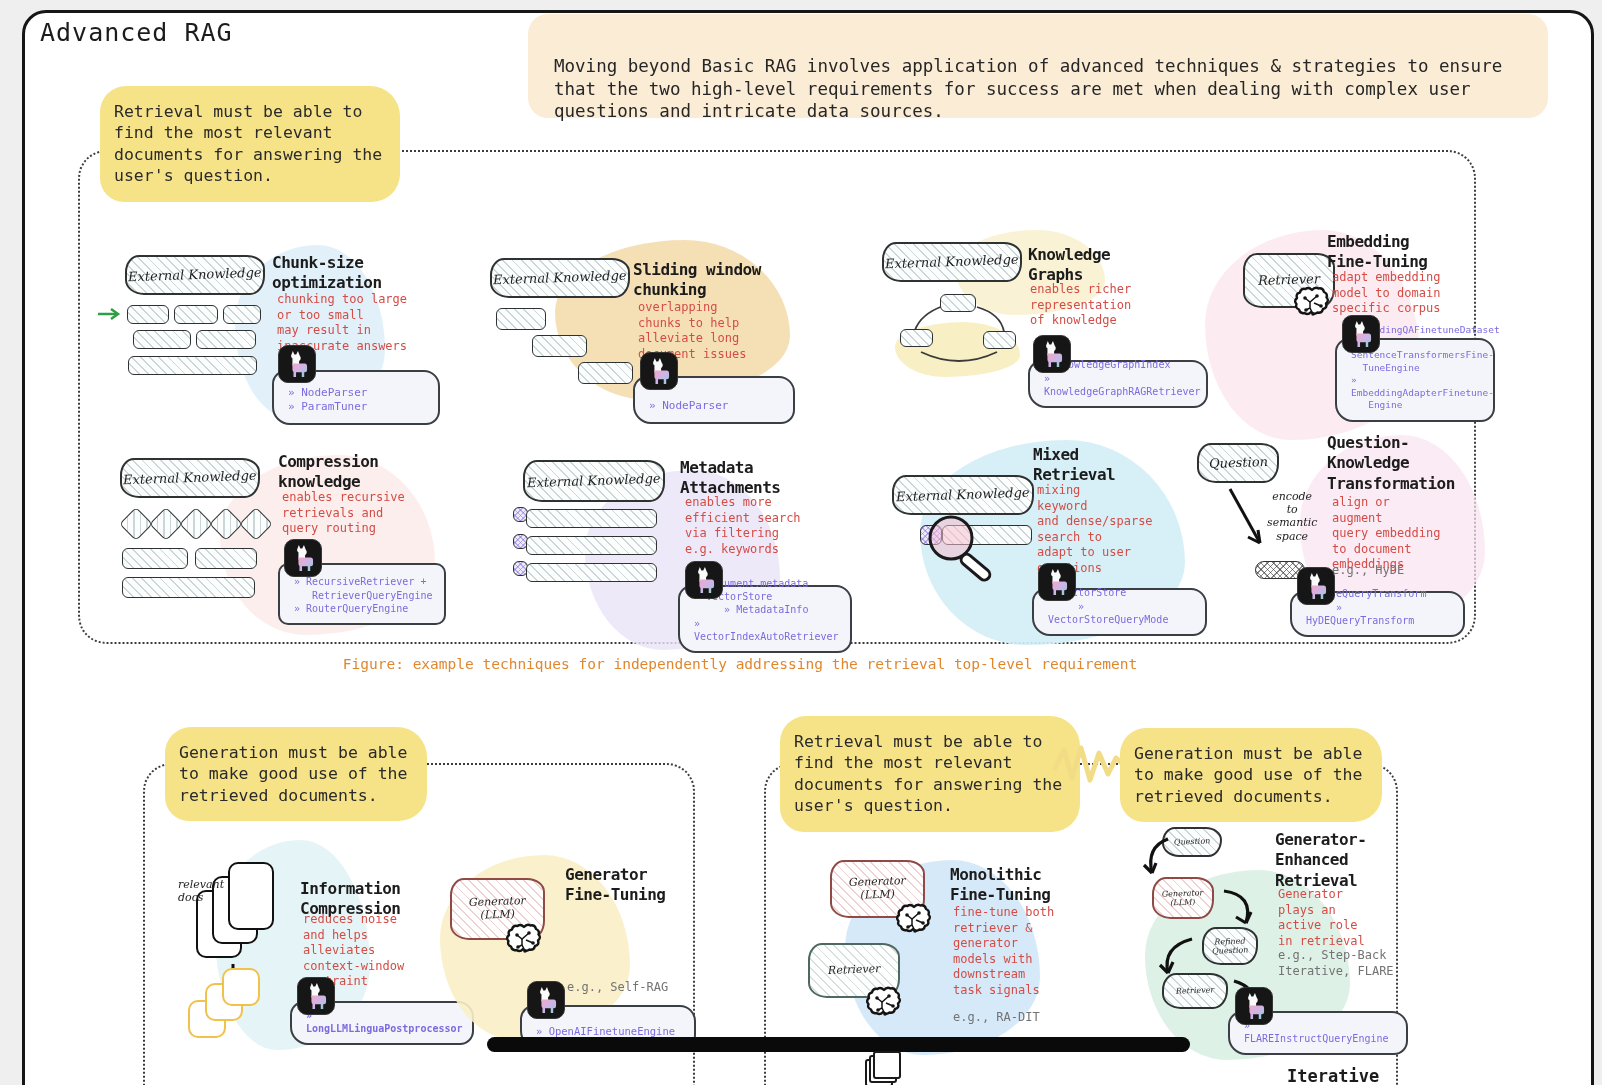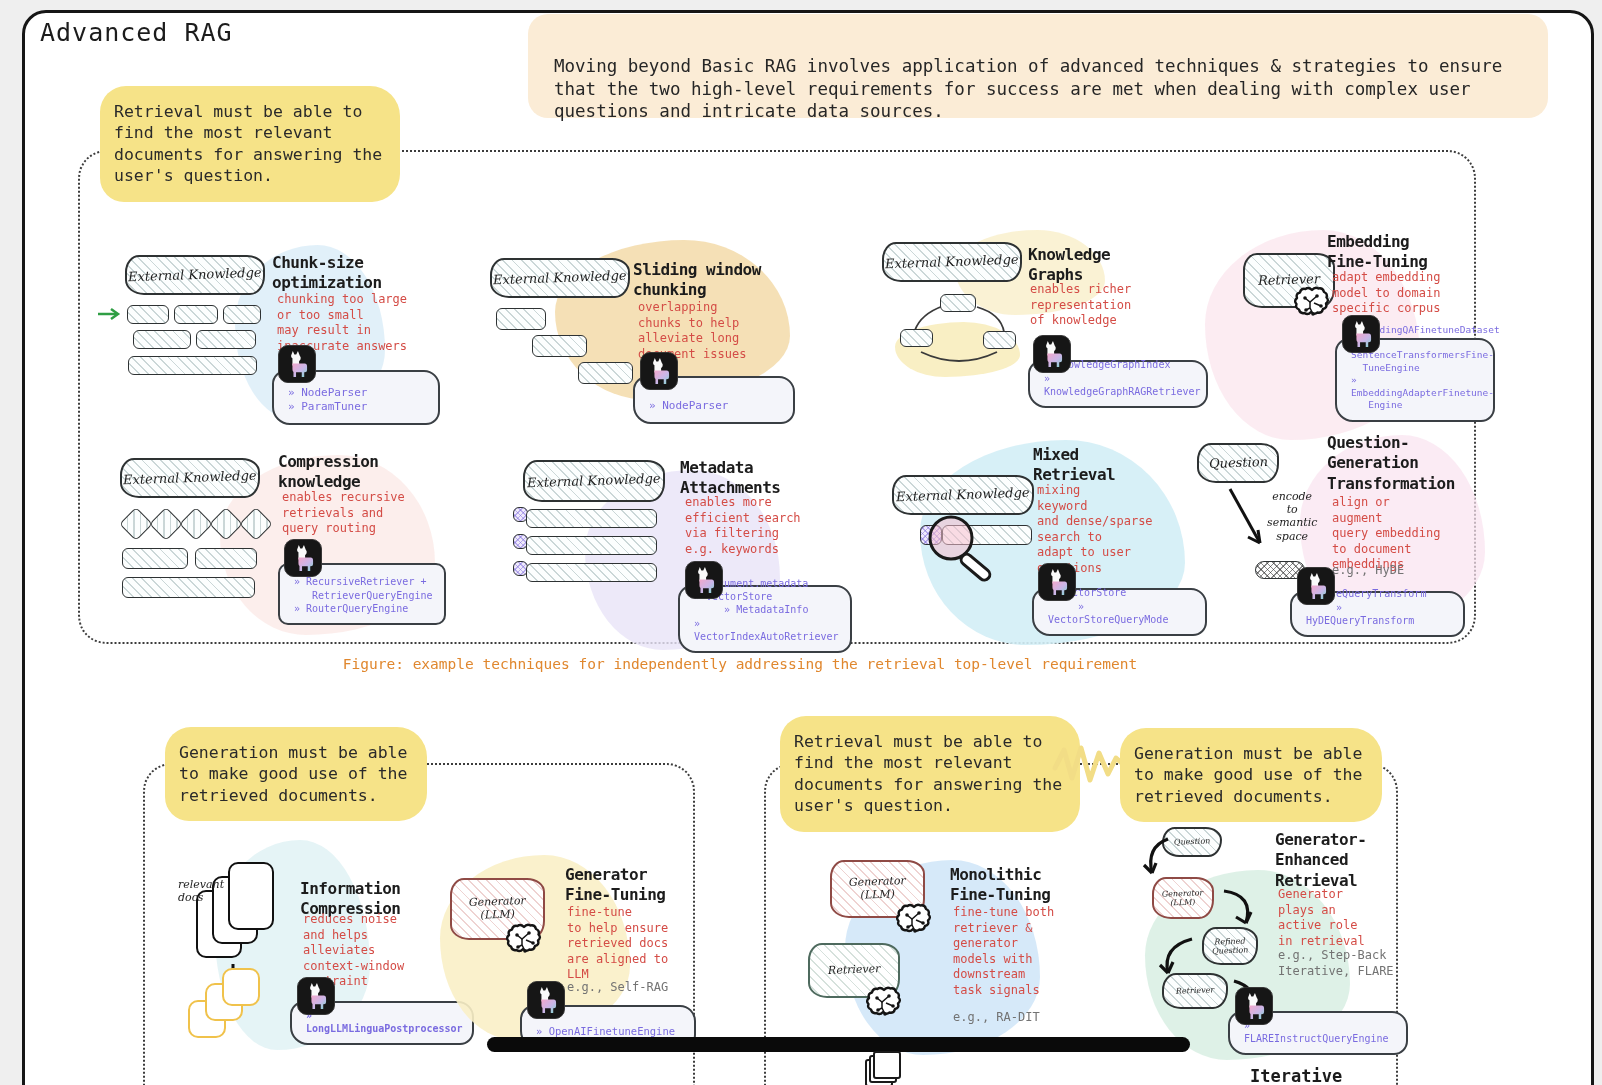--- a/index.html
+++ b/index.html
@@ -77,21 +77,21 @@
   
   .codebox {
     position:absolute; background:#f4f5fa; border:2px solid #3a3f44;
     border-radius:14px 16px 14px 18px; padding:6px 8px 8px 14px;
     font-size:10.5px; line-height:1.32; color:#7a6be0; white-space:pre-wrap;
     display:flex; flex-direction:column; justify-content:flex-end; z-index:2;
   }
   .llama-slot { position:absolute; width:38px; height:38px; z-index:4; }
   .brain-slot { position:absolute; z-index:3; }
   .divider-bar { position:absolute; background:#0a0a0a; border-radius:8px; z-index:5; }
-  .partial-label { position:absolute; font-size:17px; font-weight:700; z-index:5; }
+  .partial-label { position:absolute; font-size:17px; font-weight:700; z-index:5;margin-left:37px; }
 </style>
 </head>
 <body>
 
 <div id="page">
   <div id="frame"></div>
 
   <h1 id="page-title">Advanced RAG</h1>
 
   <div class="intro" style="left:528px; top:14px; width:1020px; height:104px;">
@@ -398,21 +398,21 @@
     <svg class="abs" style="left:35px; top:60px; z-index:2;" width="60" height="72" viewBox="0 0 60 72">
       <path d="M10 4 L40 58" stroke="#111" stroke-width="3" fill="none"></path>
       <path d="M40 58 L28 52 M40 58 L38 45" stroke="#111" stroke-width="3" fill="none"></path>
     </svg>
     <div class="note" style="left:82px; top:65px; text-align:center;">encode
 to
 semantic
 space</div>
     <div class="chunk xhatch-dark" style="left:70px; top:136px; width:50px; height:18px; border-radius:9px;"></div>
     <h3 class="ctitle" style="left:142px; top:8px; width:160px;">Question-
-Generation
+Knowledge
 Transformation</h3>
     <p class="cdesc" style="left:147px; top:70px; width:125px;">align or
 augment
 query embedding
 to document
 embeddings</p>
     <p class="eg" style="left:147px; top:138px; width:125px;">e.g., HyDE</p>
     <div class="codebox" style="left:105px; top:166px; width:175px; height:46px; font-size:10px;">
       <div class="code-item">» BaseQueryTransform</div>
       <div class="code-item">     » HyDEQueryTransform</div>
@@ -511,25 +511,20 @@
     <g stroke="#141414" stroke-width="1.5" fill="none">
             <path d="M15 15 L20 19 L27 13"></path>
             <path d="M20 19 L20 25 L16 27"></path>
             <path d="M20 25 L23 31"></path>
             <path d="M24 20 L31 23"></path>
           </g>
   </svg>
 </span>
     <h3 class="ctitle" style="left:135px; top:15px; width:130px;">Generator
 Fine-Tuning</h3>
-    <p class="cdesc" style="left:137px; top:55px; width:120px;">fine-tune
-to help ensure
-retrieved docs
-are aligned to
-LLM</p>
     <p class="eg" style="left:137px; top:130px; width:125px;">e.g., Self-RAG</p>
     <div class="codebox" style="left:90px; top:155px; width:176px; height:44px; font-size:10.5px;">
       <div class="code-item">» OpenAIFinetuneEngine</div>
     </div>
     <span class="llama-slot" style="left:97px; top:131px;">
   <svg width="38" height="38" viewBox="0 0 40 40">
     <defs>
             <linearGradient id="llg" x1="0" y1="0" x2="1" y2="1">
       <stop offset="0" stop-color="#f2a7cb"></stop>
               <stop offset="0.55" stop-color="#c9b6e8"></stop>

